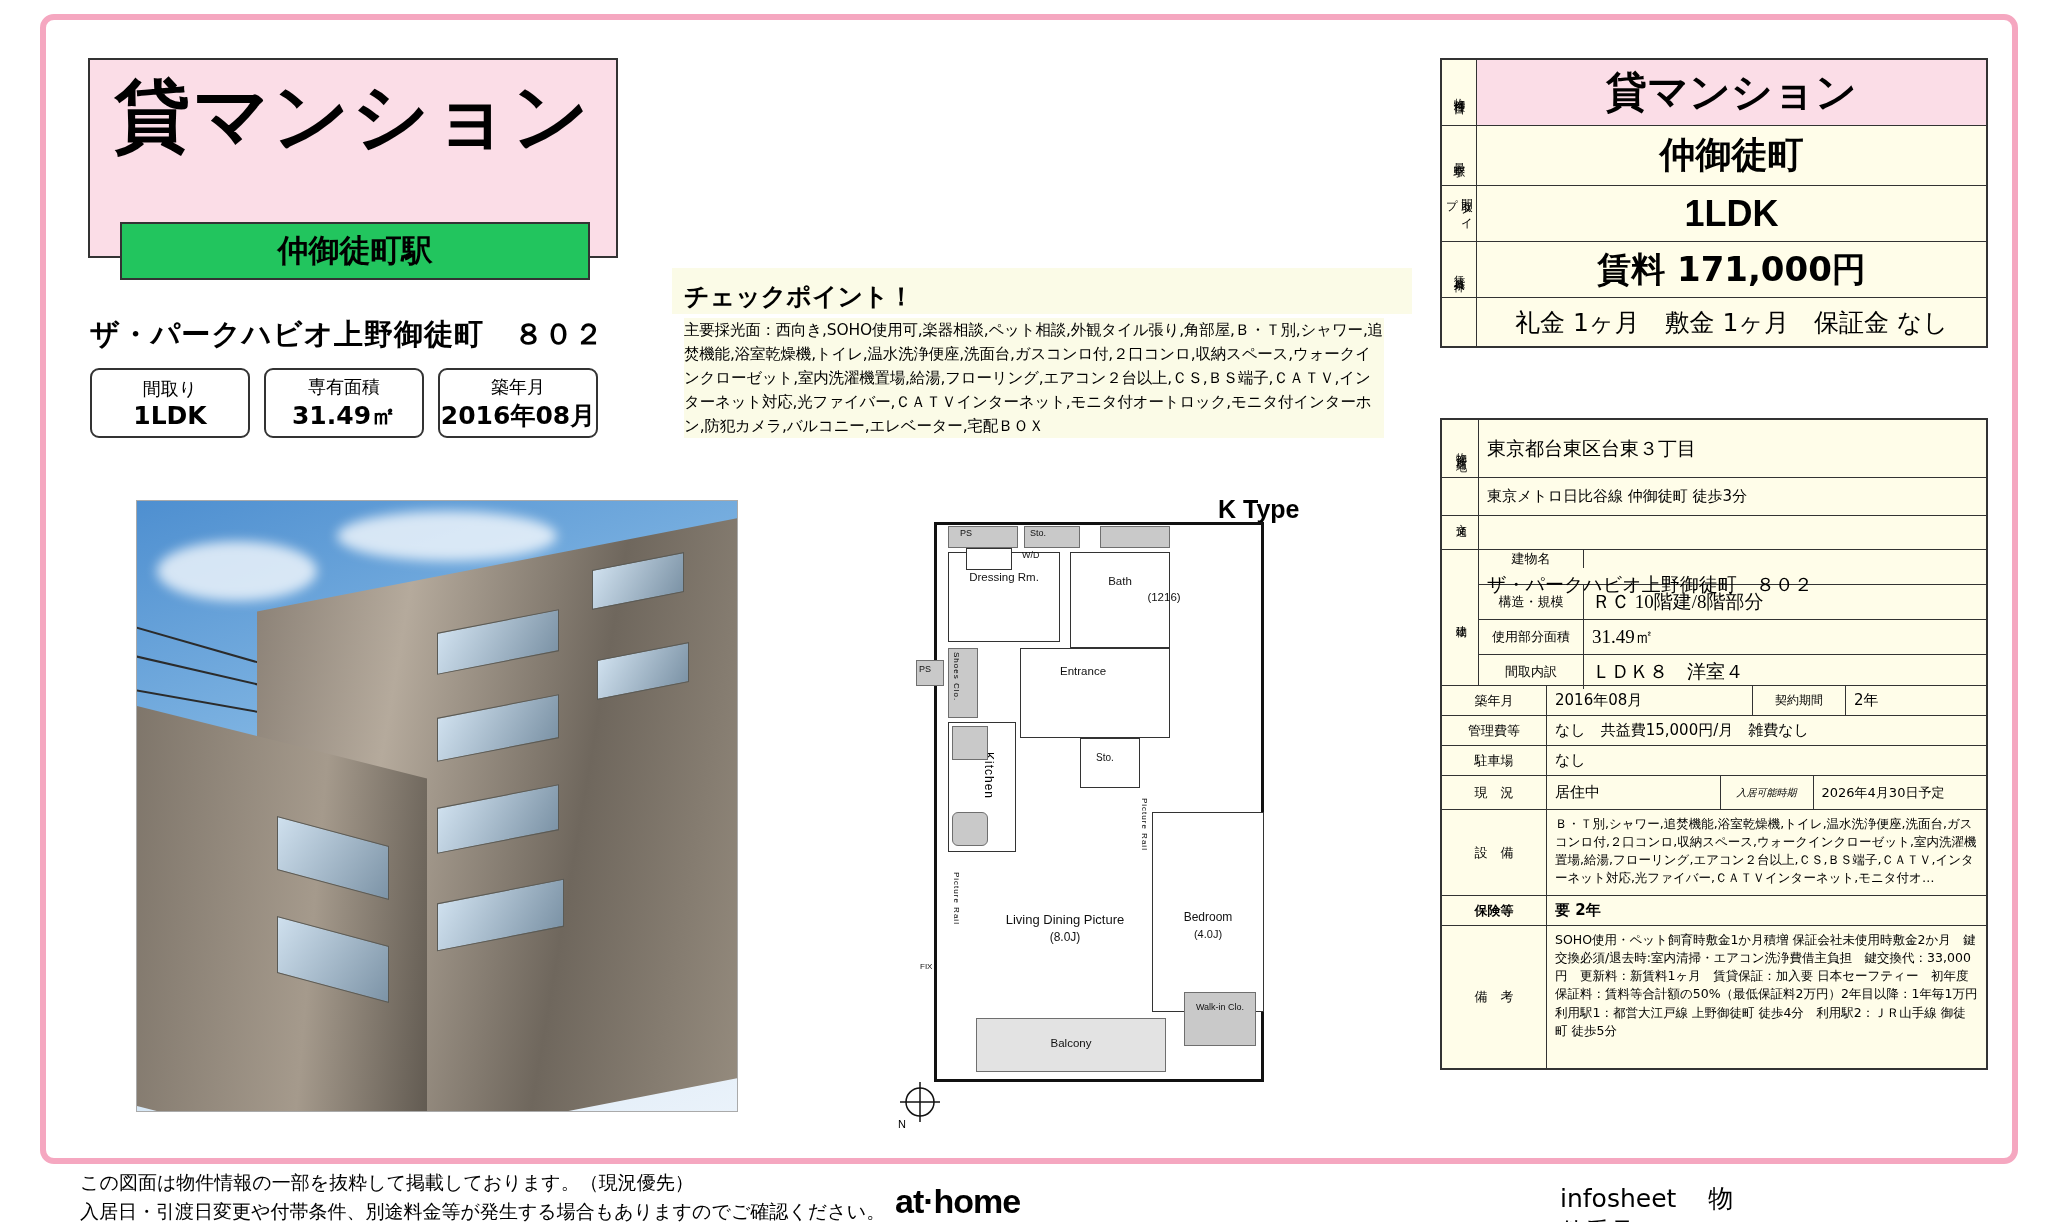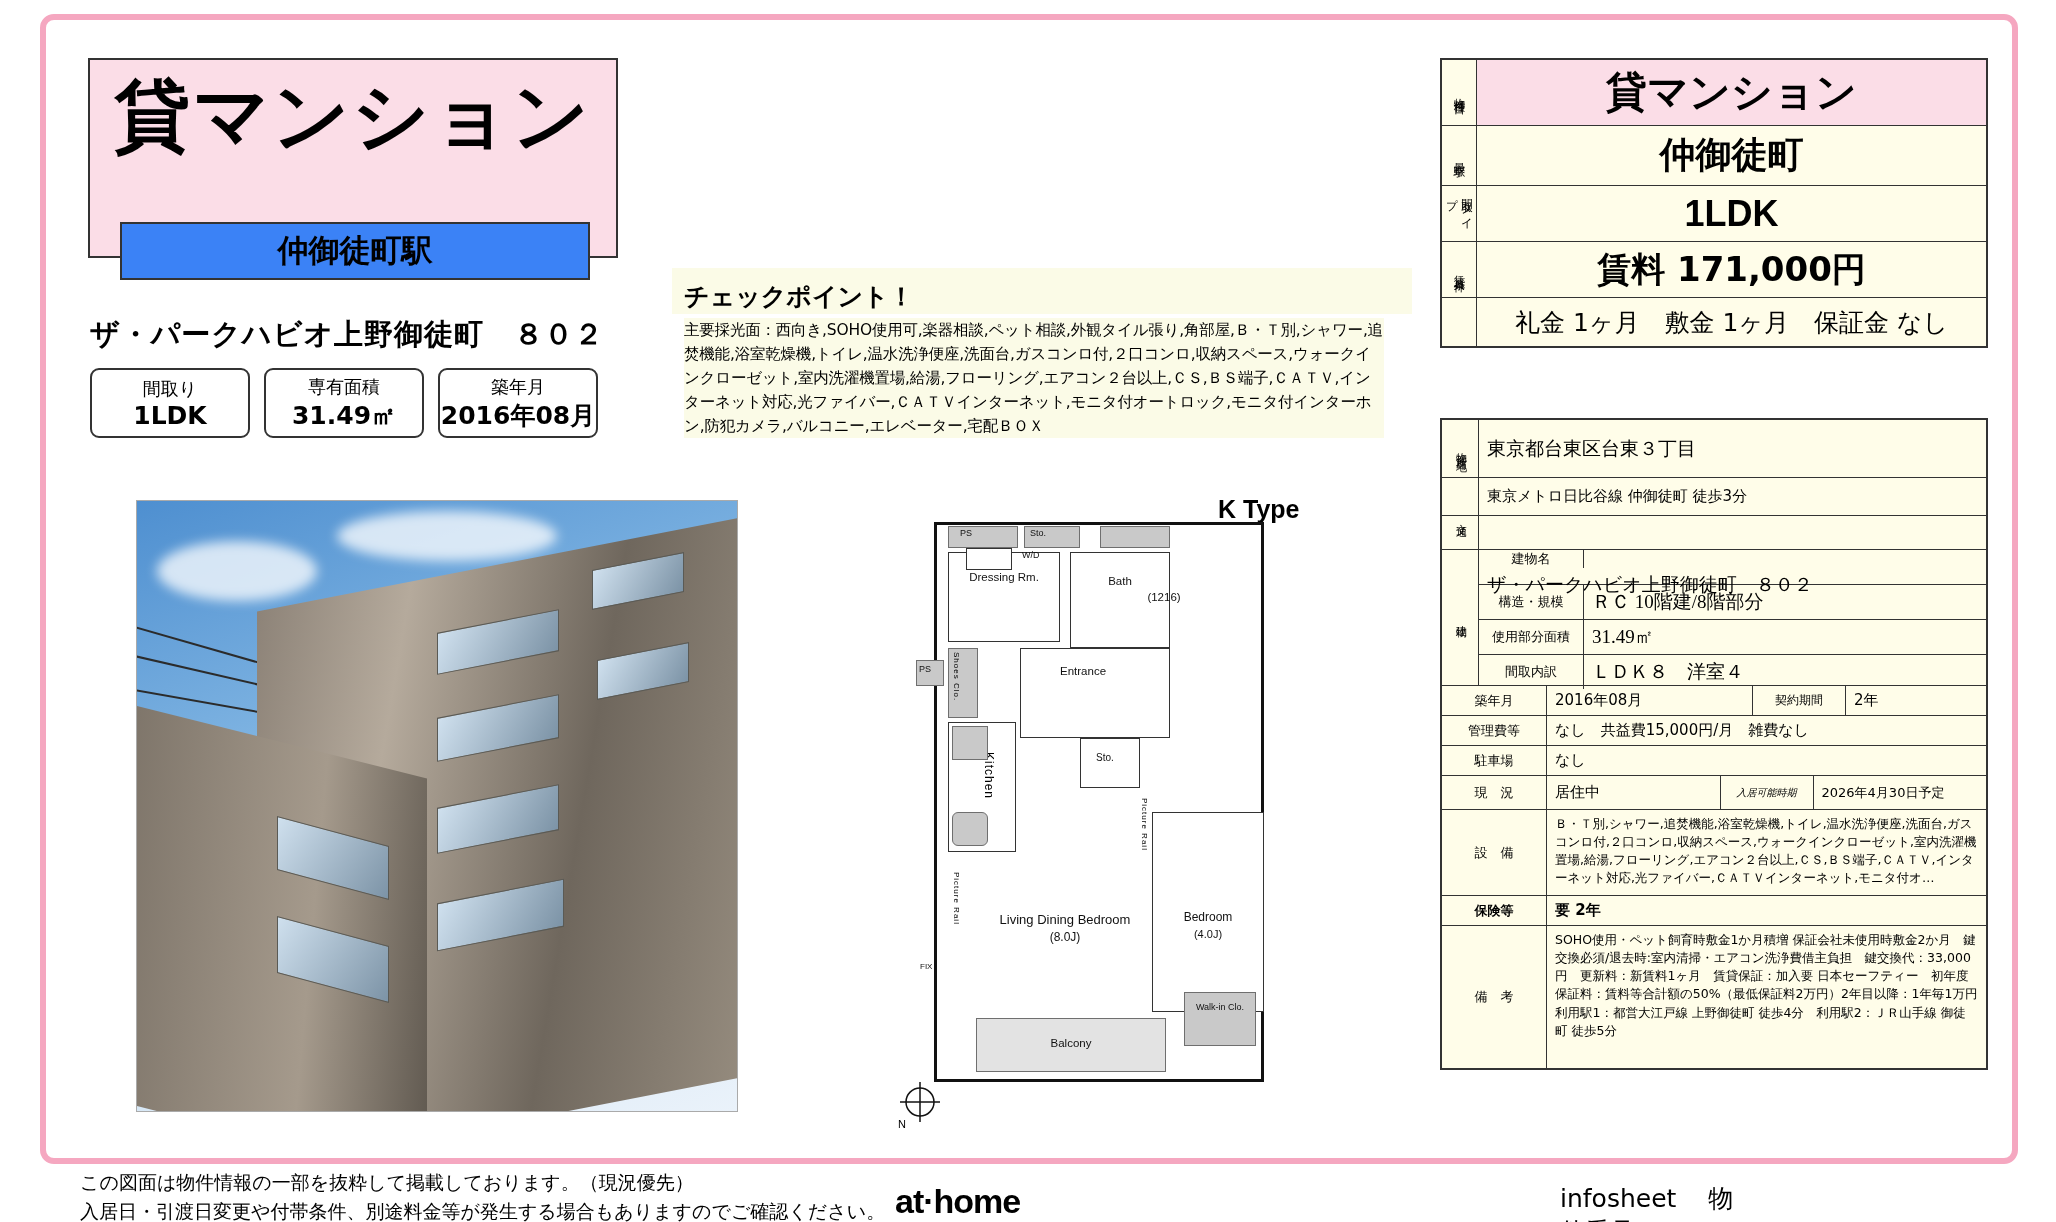--- a/index.html
+++ b/index.html
@@ -25,21 +25,21 @@
     position:absolute;left:88px;top:58px;width:530px;height:200px;
     background:#fbdde7;border:2px solid #333;box-sizing:border-box;
   }
   .title-main{
     font-size:76px;font-weight:bold;text-align:center;letter-spacing:2px;
     margin-top:12px;line-height:1.15;
     font-family:"DejaVu Sans", sans-serif;
   }
   .station-box{
     position:absolute;left:120px;top:222px;width:470px;height:58px;
-    background:#3b82f6;border:2px solid #333;box-sizing:border-box;
+    background:#22c55e;border:2px solid #333;box-sizing:border-box;
     display:flex;align-items:center;justify-content:center;
     font-size:31px;font-weight:bold;
     font-family:"DejaVu Sans", sans-serif;
   }
   .bldg-name{
     position:absolute;left:90px;top:315px;width:560px;
     font-size:29px;font-weight:bold;letter-spacing:1px;
     font-family:"DejaVu Sans", sans-serif;
   }
   .spec-row{position:absolute;left:90px;top:368px;display:flex;gap:14px;}
@@ -269,21 +269,21 @@
     <div class="fp-txt" style="left:19px;top:152px;font-size:9px;">PS</div>
 
     <div class="fp-room" style="left:48px;top:210px;width:68px;height:130px;"></div>
     <div class="fp-vert" style="left:82px;top:240px;">Kitchen</div>
     <div class="fp-gray" style="left:52px;top:214px;width:36px;height:34px;"></div>
     <div class="fp-gray" style="left:52px;top:300px;width:36px;height:34px;border-radius:6px;"></div>
 
     <div class="fp-room" style="left:180px;top:226px;width:60px;height:50px;"></div>
     <div class="fp-txt" style="left:196px;top:240px;font-size:10px;">Sto.</div>
 
-    <div class="fp-txt c" style="left:80px;top:400px;width:170px;font-size:13px;">Living Dining Bedroom</div>
+    <div class="fp-txt c" style="left:80px;top:400px;width:170px;font-size:13px;">Living Dining Picture</div>
     <div class="fp-txt c" style="left:80px;top:418px;width:170px;font-size:12px;">(8.0J)</div>
 
     <div class="fp-room" style="left:252px;top:300px;width:112px;height:200px;"></div>
     <div class="fp-txt c" style="left:252px;top:398px;width:112px;font-size:12px;">Bedroom</div>
     <div class="fp-txt c" style="left:252px;top:416px;width:112px;font-size:11px;">(4.0J)</div>
 
     <div class="fp-gray" style="left:284px;top:480px;width:72px;height:54px;"></div>
     <div class="fp-txt c" style="left:284px;top:490px;width:72px;font-size:9px;">Walk-in Clo.</div>
 
     <div class="fp-gray" style="left:76px;top:506px;width:190px;height:54px;background:#e3e3e3;"></div>

